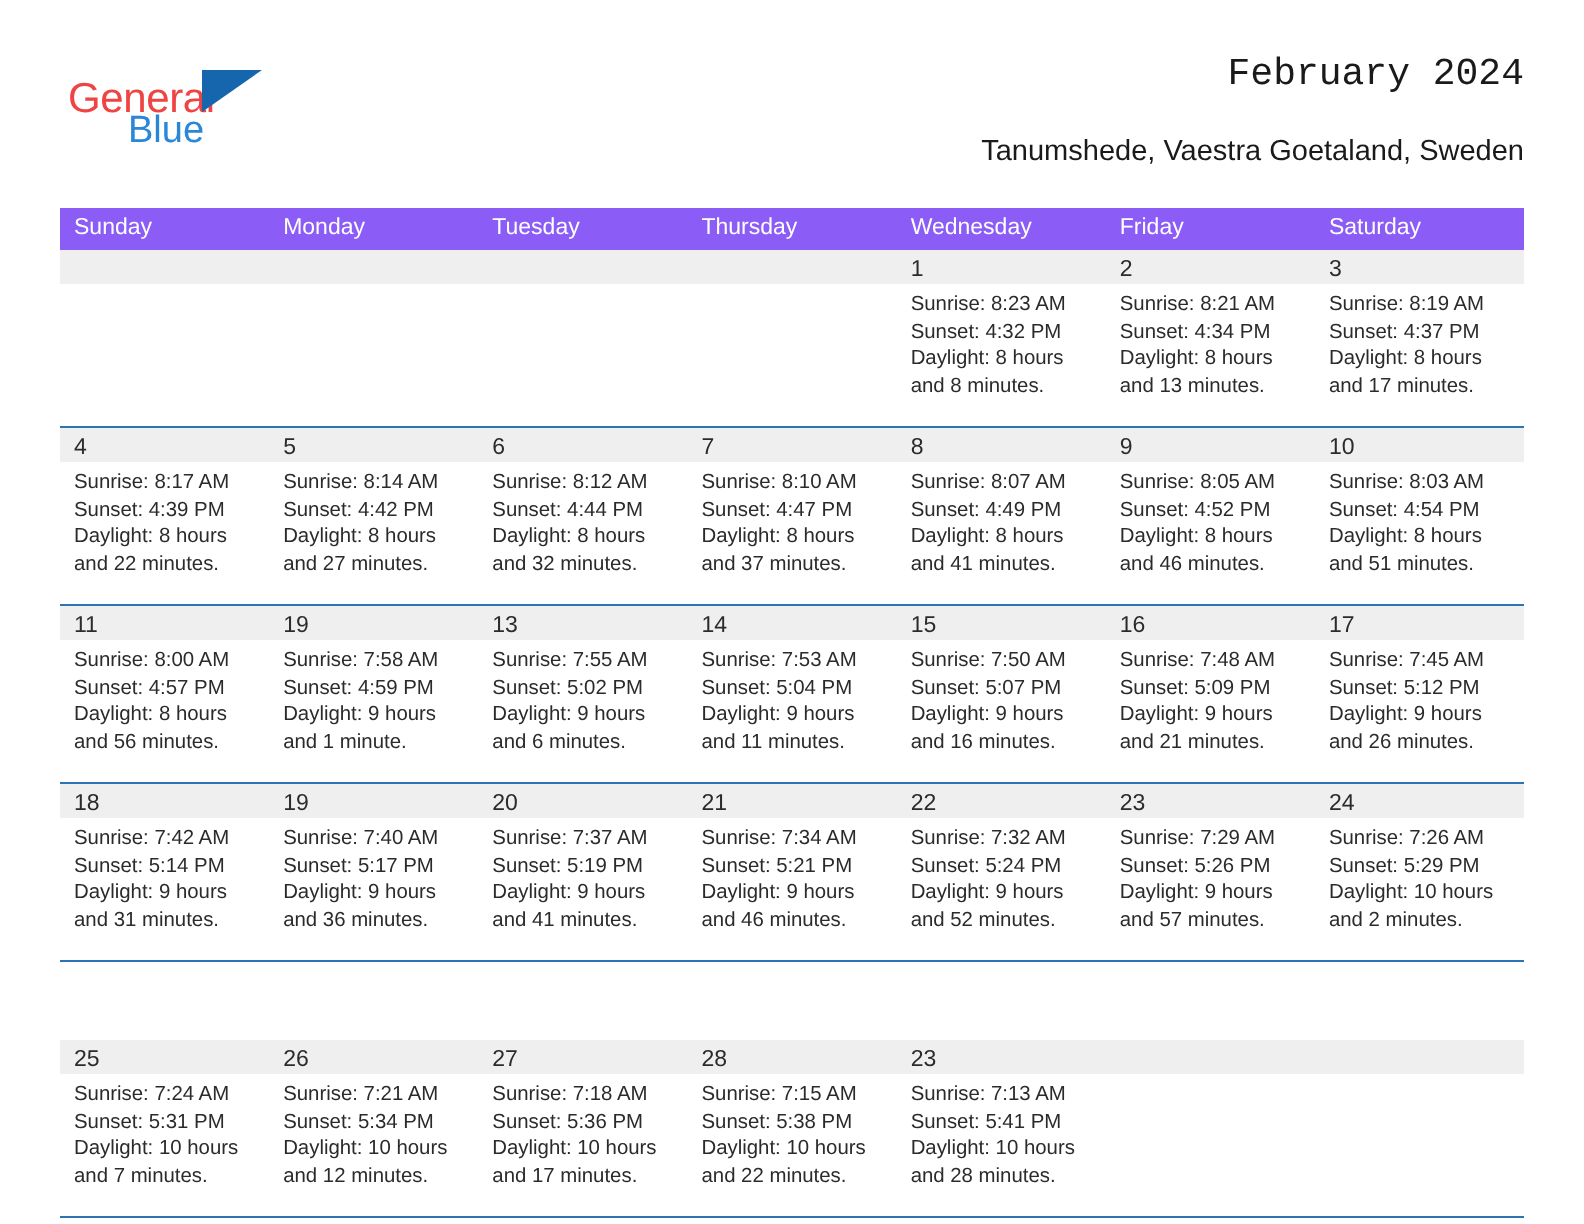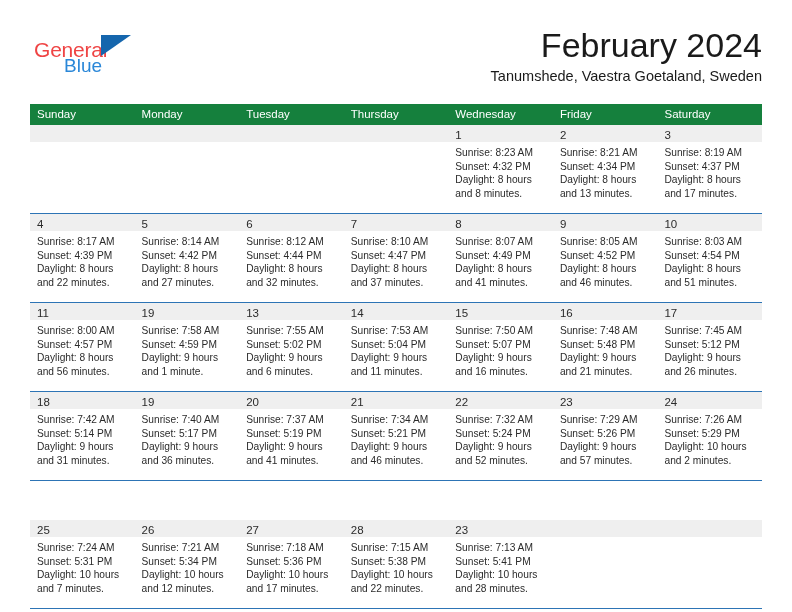--- a/index.html
+++ b/index.html
@@ -60,45 +60,46 @@
     top: 22px;
     font-size: 19px;
     color: #2a87d8;
     line-height: 24px;
   }
 
   .title {
     position: absolute;
     right: 0;
     top: 0;
-    font-size: 34px;
+    font-size: 19px;
     color: #1a1a1a;
     text-align: right;
     white-space: nowrap;
+    font-family: Liberation Mono, monospace;
   }
   .subtitle {
     position: absolute;
     right: 0;
     top: 42px;
     font-size: 14.5px;
     color: #1a1a1a;
     text-align: left;
     white-space: nowrap;
   }
 
   
   .calendar {
     position: absolute;
     left: 30px;
     top: 104px;
     width: 732px;
   }
   .weekdays {
     display: flex;
-    background: #15803d;
+    background: #8b5cf6;
     height: 21px;
   }
   .weekday {
     flex: 1 1 0;
     color: #ffffff;
     font-size: 11.5px;
     line-height: 21px;
     padding-left: 7px;
     box-sizing: border-box;
     white-space: nowrap;
@@ -300,21 +301,21 @@
             <div class="info">
               <div>Sunrise: 7:50 AM</div>
               <div>Sunset: 5:07 PM</div>
               <div class="wrap">Daylight: 9 hours and 16 minutes.</div>
             </div>
           </div>
           <div class="cell">
             <div class="daynum-strip"><span class="daynum">16</span></div>
             <div class="info">
               <div>Sunrise: 7:48 AM</div>
-              <div>Sunset: 5:48 PM</div>
+              <div>Sunset: 5:09 PM</div>
               <div class="wrap">Daylight: 9 hours and 21 minutes.</div>
             </div>
           </div>
           <div class="cell">
             <div class="daynum-strip"><span class="daynum">17</span></div>
             <div class="info">
               <div>Sunrise: 7:45 AM</div>
               <div>Sunset: 5:12 PM</div>
               <div class="wrap">Daylight: 9 hours and 26 minutes.</div>
             </div>

